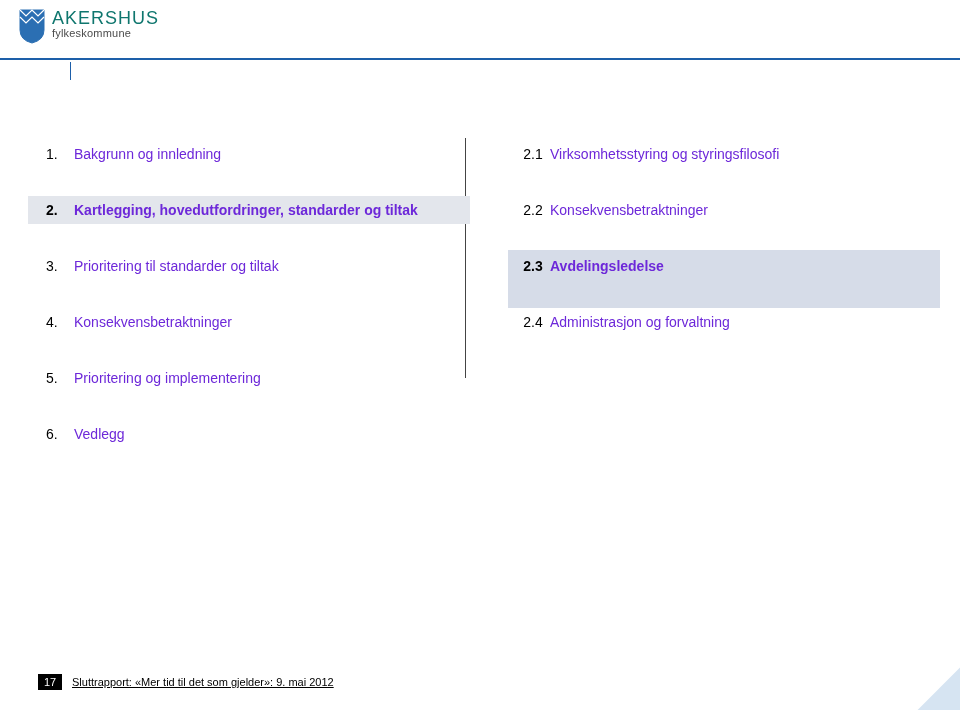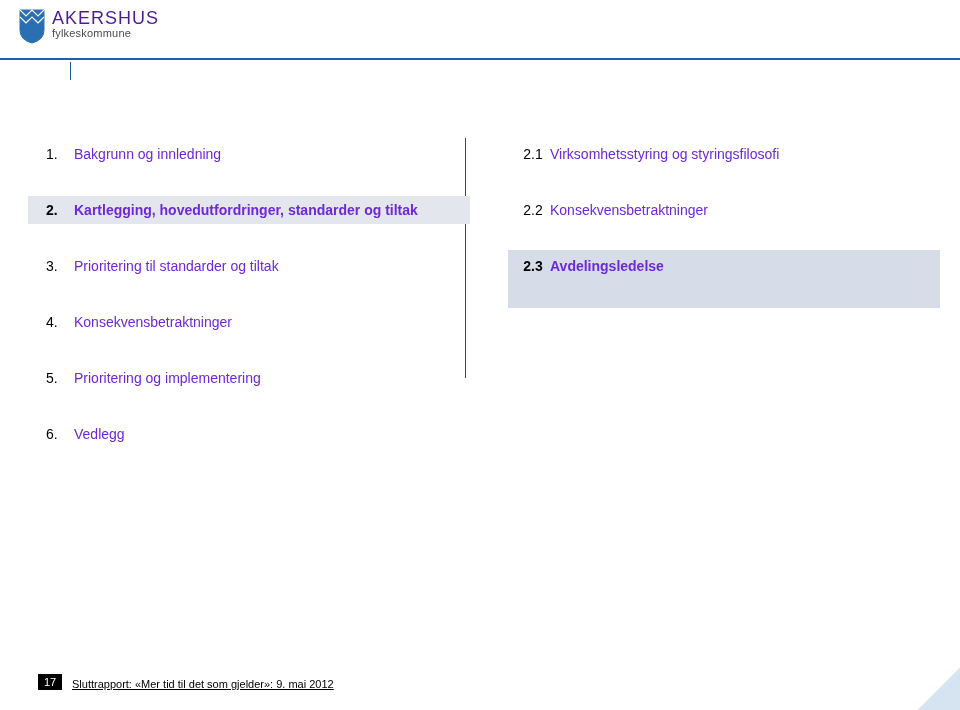--- a/index.html
+++ b/index.html
@@ -38,21 +38,21 @@
     }
     .logo-text-wrap {
       display: flex;
       flex-direction: column;
       gap: 0;
       margin-left: 2px;
     }
     .logo-title {
       font-size: 18px;
       letter-spacing: 1px;
-      color: #4c1d95;
+      color: #0f766e;
       font-weight: 500;
     }
     .logo-sub {
       font-size: 11px;
       color: #4b4b4b;
       letter-spacing: 0.2px;
       margin-top: -2px;
     }
     .header-rule-outer {
       position: absolute;
@@ -145,21 +145,21 @@
     }
     .extra-rows {
       margin-top: 0;
     }
     
     .footer {
       position: absolute;
       bottom: 20px;
       left: 38px;
       display: flex;
-      align-items: flex-end;
+      align-items: center;
       gap: 10px;
     }
     .footer .page-num {
       background: #000;
       color: #fff;
       font-size: 11px;
       width: 24px;
       height: 16px;
       display: flex;
       align-items: center;
@@ -249,20 +249,24 @@
           <span class="lbl">Virksomhetsstyring og styringsfilosofi</span>
         </div>
         <div class="row">
           <span class="num">2.2</span>
           <span class="lbl">Konsekvensbetraktninger</span>
         </div>
         <div class="row highlight">
           <span class="num">2.3</span>
           <span class="lbl">Avdelingsledelse</span>
         </div>
+        <div class="row">
+          <span class="num">2.4</span>
+          <span class="lbl">Administrasjon og forvaltning</span>
+        </div>
       </div>
     </div>
   </div>
 
   <div class="footer">
     <div class="page-num">17</div>
     <div class="foot-text">Sluttrapport: «Mer tid til det som gjelder»: 9. mai 2012</div>
   </div>
 
   <div class="corner"></div>

